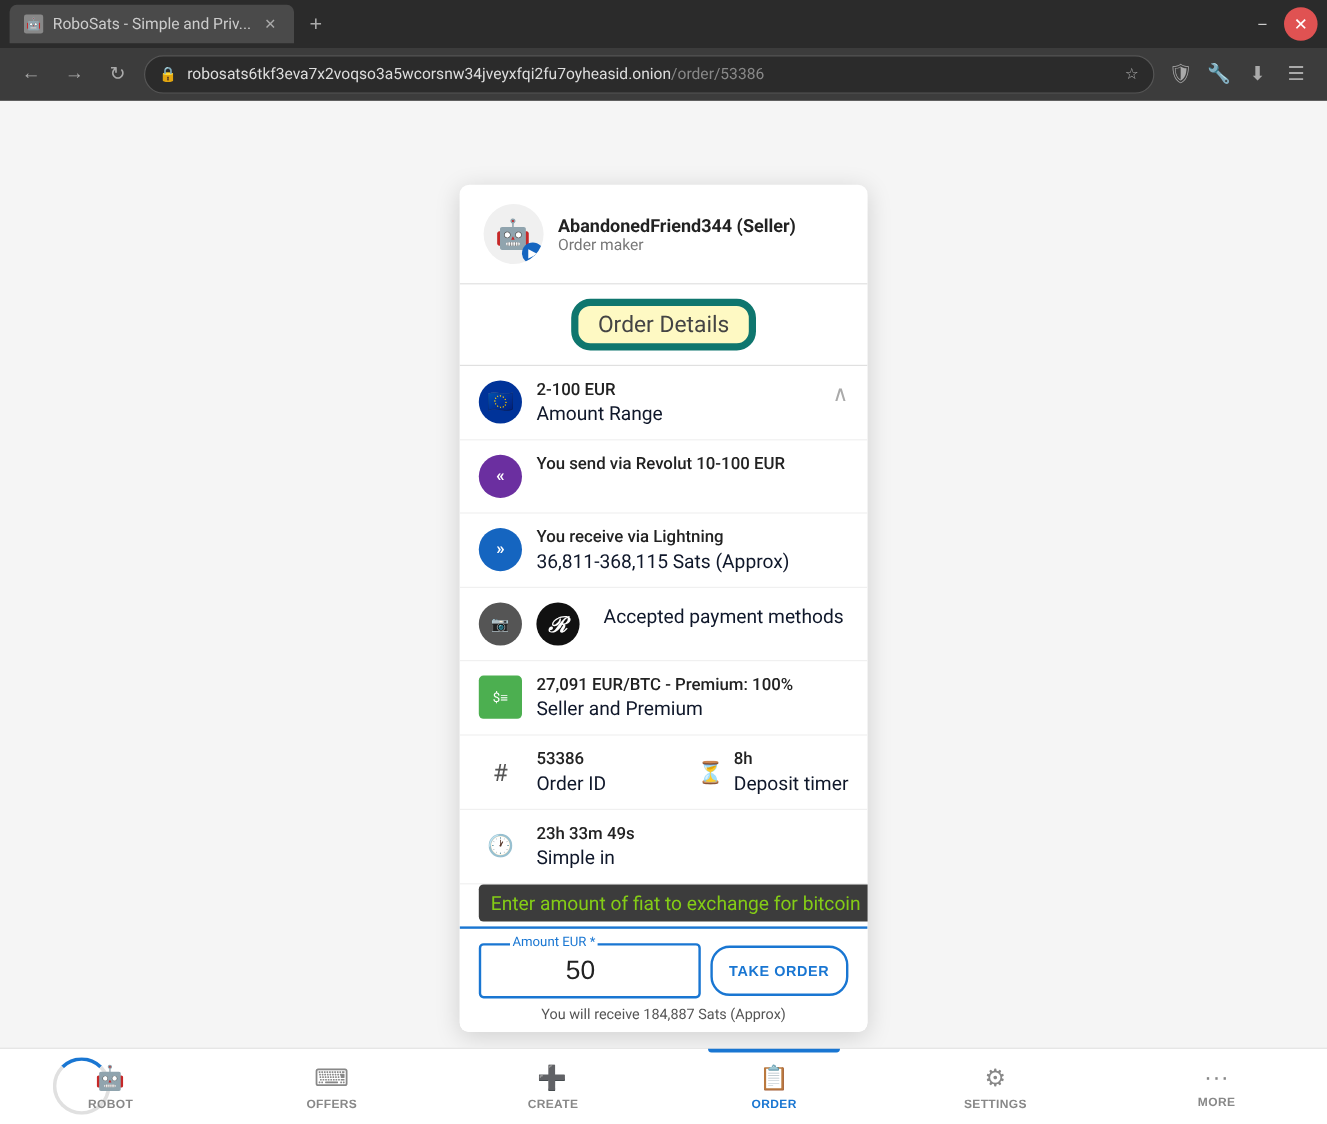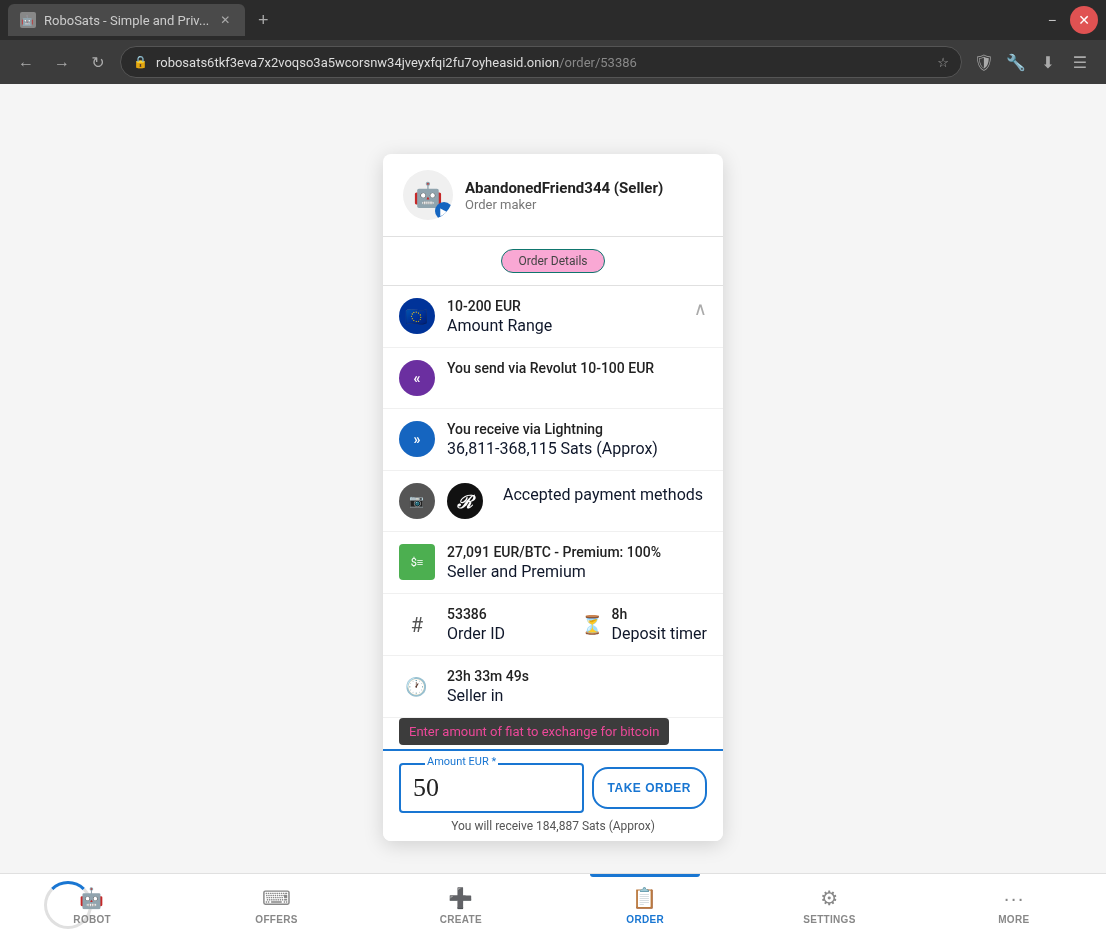--- a/index.html
+++ b/index.html
@@ -211,25 +211,25 @@
     }
 
     
     .chip-container {
       display: flex;
       justify-content: center;
       padding: 12px;
       border-bottom: 1px solid #e0e0e0;
     }
     .chip {
-      background: #f9a8d4;
-      border: 1px solid #0f766e;
+      background: #fef9c3;
+      border: 6px solid #0f766e;
       border-radius: 16px;
       padding: 4px 16px;
-      font-size: 12px;
+      font-size: 19px;
       color: #444;
     }
 
     
     .detail-row {
       display: flex;
       align-items: flex-start;
       padding: 12px 16px;
       border-bottom: 1px solid #f0f0f0;
       gap: 12px;
@@ -312,22 +312,22 @@
       font-weight: bold;
       font-style: italic;
       flex-shrink: 0;
     }
     .tooltip {
       position: absolute;
       bottom: calc(100% + 4px);
       left: 50%;
       transform: translateX(-50%);
       background: rgba(50,50,50,0.95);
-      color: #ec4899;
-      font-size: 13px;
+      color: #84cc16;
+      font-size: 16px;
       padding: 6px 10px;
       border-radius: 4px;
       white-space: nowrap;
       z-index: 100;
       pointer-events: none;
     }
 
     
     .input-area {
       padding: 12px 16px 8px;
@@ -352,25 +352,25 @@
       left: 24px;
       background: white;
       font-size: 11px;
       color: #1976d2;
       padding: 0 2px;
     }
     .amount-input {
       width: 100%;
       border: none;
       outline: none;
-      font-size: 26px;
+      font-size: 22px;
       color: #222;
-      text-align: left;
+      text-align: center;
       padding: 0;
-      font-family: Liberation Serif, serif;
+      font-family: Liberation Sans, sans-serif;
     }
     .take-order-btn {
       background: transparent;
       border: 2px solid #1976d2;
       border-radius: 16px;
       color: #1976d2;
       font-size: 12px;
       font-weight: 700;
       padding: 12px 14px;
       cursor: pointer;
@@ -505,21 +505,21 @@
       </div>
     </div>
 
     <div class="chip-container">
       <div class="chip">Order Details</div>
     </div>
 
     <div class="detail-row">
       <div class="detail-icon eu-flag">🇪🇺</div>
       <div class="detail-content">
-        <div class="detail-main">10-200 EUR</div>
+        <div class="detail-main">2-100 EUR</div>
         <div class="detail-sub">Amount Range</div>
       </div>
       <div class="detail-expand">∧</div>
     </div>
 
     <div class="detail-row">
       <div class="detail-icon revolut-in">«</div>
       <div class="detail-content">
         <div class="detail-main">You send via Revolut 10-100 EUR</div>
       </div>
@@ -561,21 +561,21 @@
           <div class="detail-main">8h</div>
           <div class="detail-sub">Deposit timer</div>
         </div>
       </div>
     </div>
 
     <div class="detail-row">
       <div class="detail-icon clock-icon">🕐</div>
       <div class="detail-content">
         <div class="detail-main">23h 33m 49s</div>
-        <div class="detail-sub">Seller in</div>
+        <div class="detail-sub">Simple in</div>
       </div>
     </div>
 
     <div style="padding:0 16px;">
       <div class="tooltip" style="position:relative;transform:none;bottom:auto;left:auto;display:inline-block;margin-bottom:4px;">Enter amount of fiat to exchange for bitcoin</div>
     </div>
 
     <div class="input-area">
       <div class="input-row">
         <div class="amount-input-wrapper">

